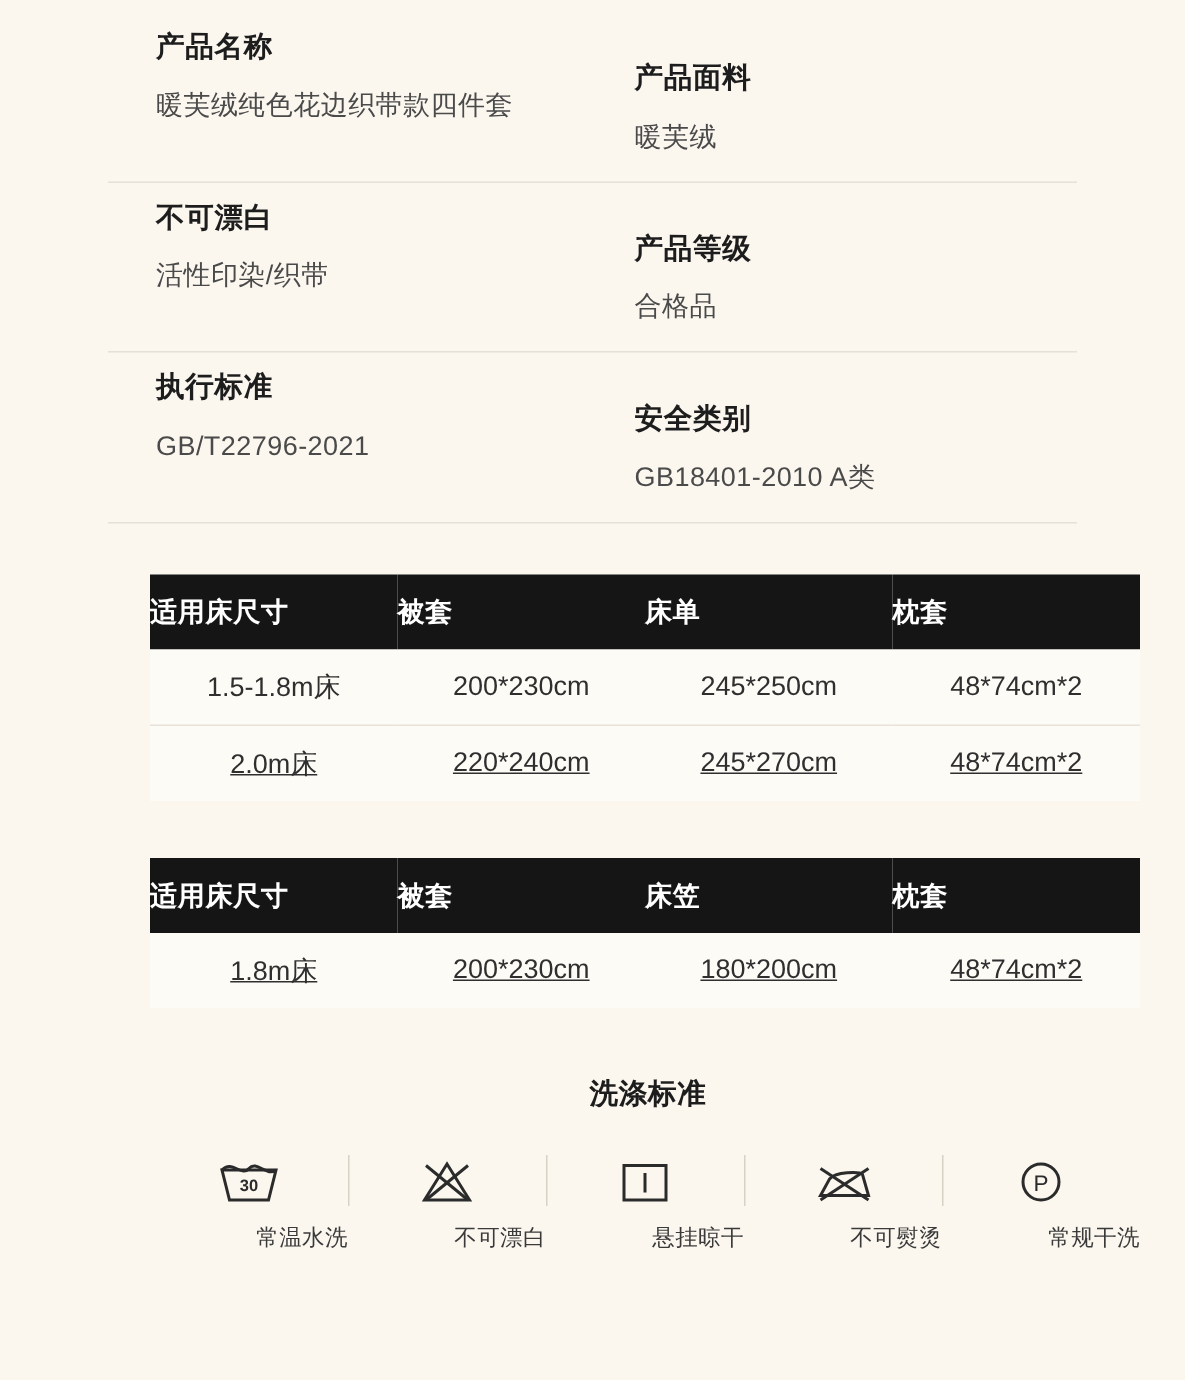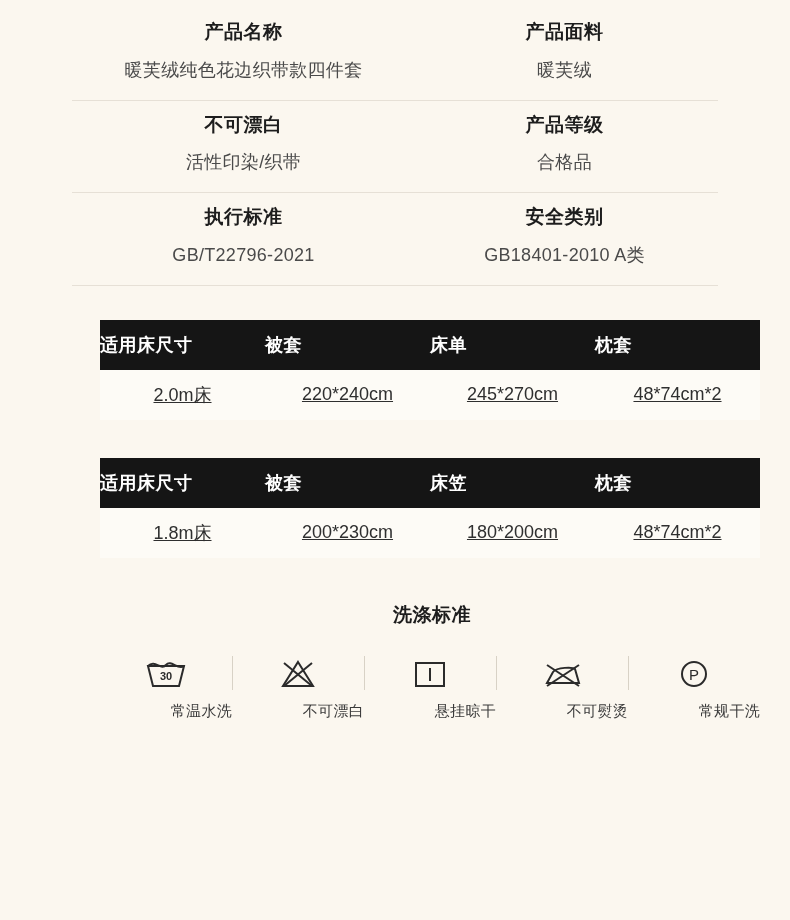--- a/index.html
+++ b/index.html
@@ -23,32 +23,31 @@
   }
 
   
   .spec-section {
     padding-top: 8px;
   }
   .spec-row {
     display: flex;
     padding: 10px 0 16px 0;
     border-bottom: 1px solid #e6e0d6;
-    text-align: center;
   }
   .spec-row:last-child {
     border-bottom: 1px solid #e6e0d6;
   }
   .spec-cell {
     width: 50%;
     box-sizing: border-box;
     padding-right: 12px;
   }
   .spec-cell.left { padding-left: 32px; }
-  .spec-cell.right { padding-left: 28px; }
+  .spec-cell.right { padding-left: 28px; margin-top: 21px; }
   .spec-label {
     font-size: 19px;
     font-weight: bold;
     color: #1d1d1d;
     letter-spacing: 0.5px;
     line-height: 1.5;
     margin-bottom: 10px;
   }
   .spec-value {
     font-size: 18px;
@@ -182,20 +181,26 @@
     <thead>
       <tr>
         <th>适用床尺寸</th>
         <th>被套</th>
         <th>床单</th>
         <th>枕套</th>
       </tr>
     </thead>
     <tbody>
       <tr>
+        <td>1.5-1.8m床</td>
+        <td>200*230cm</td>
+        <td>245*250cm</td>
+        <td>48*74cm*2</td>
+      </tr>
+      <tr>
         <td>2.0m床</td>
         <td>220*240cm</td>
         <td>245*270cm</td>
         <td>48*74cm*2</td>
       </tr>
     </tbody>
   </table>
 
   <table class="size-table">
     <thead>

